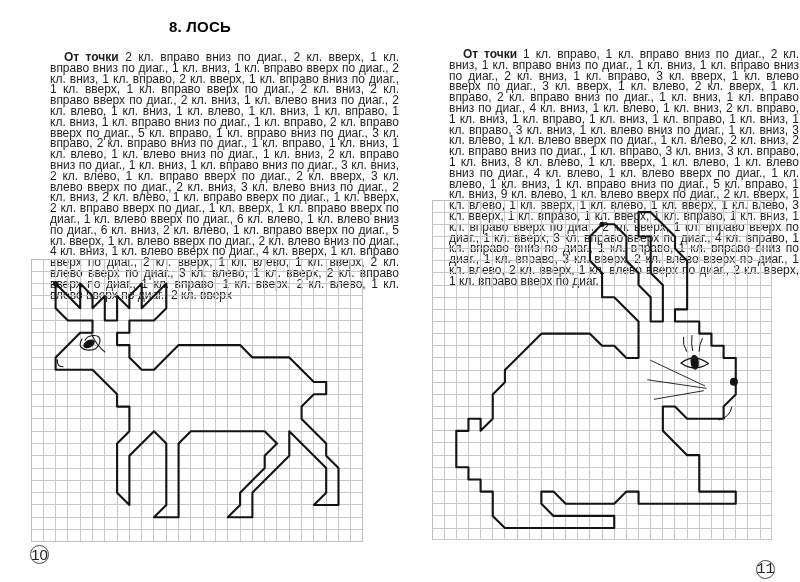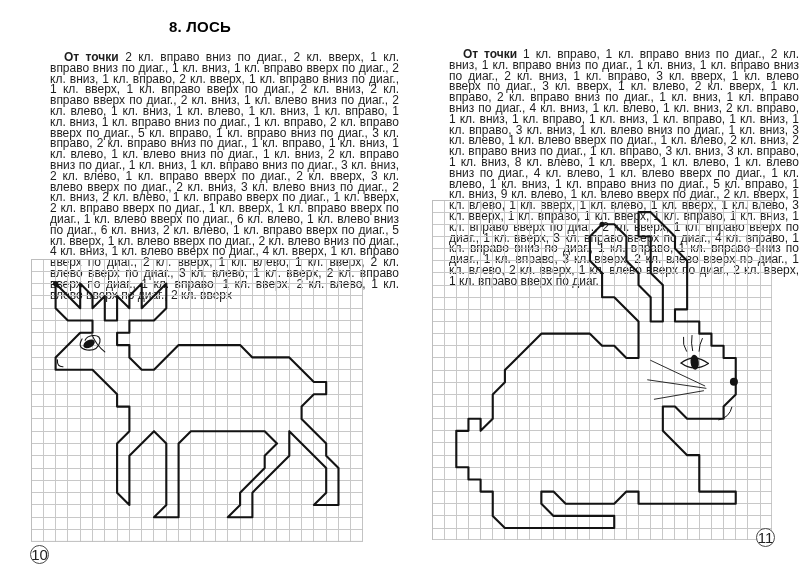--- a/index.html
+++ b/index.html
@@ -25,21 +25,21 @@
   .instructions b{font-weight:bold;}
   .figure{position:absolute;line-height:0;}
   #page-left .figure{left:31px;top:259px;}
   #page-right .figure{left:32px;top:200px;}
   .pagenum{
     position:absolute;width:17px;height:17px;border:1px solid #4a4a4a;border-radius:50%;
     display:flex;align-items:center;justify-content:center;
     font-size:15px;color:#222;background:#fff;
   }
   #page-left .pagenum{left:30px;top:545px;}
-  #page-right .pagenum{left:356px;top:528px;}
+  #page-right .pagenum{left:356px;top:560px;font-family:Liberation Mono, monospace;}
 </style>
 </head>
 <body>
 
 <div class="page" id="page-left">
   <div class="title">8. ЛОСЬ</div>
   <p class="instructions"><b>От точки</b> <span>2 кл. вправо вниз по диаг., 2 кл. вверх, 1 кл. вправо вниз по диаг., 1 кл. вниз, 1 кл. вправо вверх по диаг., 2 кл. вниз, 1 кл. вправо, 2 кл. вверх, 1 кл. вправо вниз по диаг., 1 кл. вверх, 1 кл. вправо вверх по диаг., 2 кл. вниз, 2 кл. вправо вверх по диаг., 2 кл. вниз, 1 кл. влево вниз по диаг., 2 кл. влево, 1 кл. вниз, 1 кл. влево, 1 кл. вниз, 1 кл. вправо, 1 кл. вниз, 1 кл. вправо вниз по диаг., 1 кл. вправо, 2 кл. вправо вверх по диаг., 5 кл. вправо, 1 кл. вправо вниз по диаг., 3 кл. вправо, 2 кл. вправо вниз по диаг., 1 кл. вправо, 1 кл. вниз, 1 кл. влево, 1 кл. влево вниз по диаг., 1 кл. вниз, 2 кл. вправо вниз по диаг., 1 кл. вниз, 1 кл. вправо вниз по диаг., 3 кл. вниз, 2 кл. влево, 1 кл. вправо вверх по диаг., 2 кл. вверх, 3 кл. влево вверх по диаг., 2 кл. вниз, 3 кл. влево вниз по диаг., 2 кл. вниз, 2 кл. влево, 1 кл. вправо вверх по диаг., 1 кл. вверх, 2 кл. вправо вверх по диаг., 1 кл. вверх, 1 кл. вправо вверх по диаг., 1 кл. влево вверх по диаг., 6 кл. влево, 1 кл. влево вниз по диаг., 6 кл. вниз, 2 кл. влево, 1 кл. вправо вверх по диаг., 5 кл. вверх, 1 кл. влево вверх по диаг., 2 кл. влево вниз по диаг., 4 кл. вниз, 1 кл. влево вверх по диаг., 4 кл. вверх, 1 кл. вправо вверх по диаг., 2 кл. вверх, 1 кл. влево, 1 кл. вверх, 2 кл. влево вверх по диаг., 3 кл. влево, 1 кл. вверх, 2 кл. вправо вверх по диаг., 1 кл. вправо, 1 кл. вверх, 2 кл. влево, 1 кл. влево вверх по диаг., 2 кл. вверх</span></p>
   <div class="figure" id="figure-moose"><svg width="332.1" height="282.90000000000003" viewBox="0 0 332.1 282.90000000000003">
         <g stroke="#c8c8c8" stroke-width="1" shape-rendering="crispEdges">
           <line x1="12.3" y1="0" x2="12.3" y2="282.90000000000003"></line>

